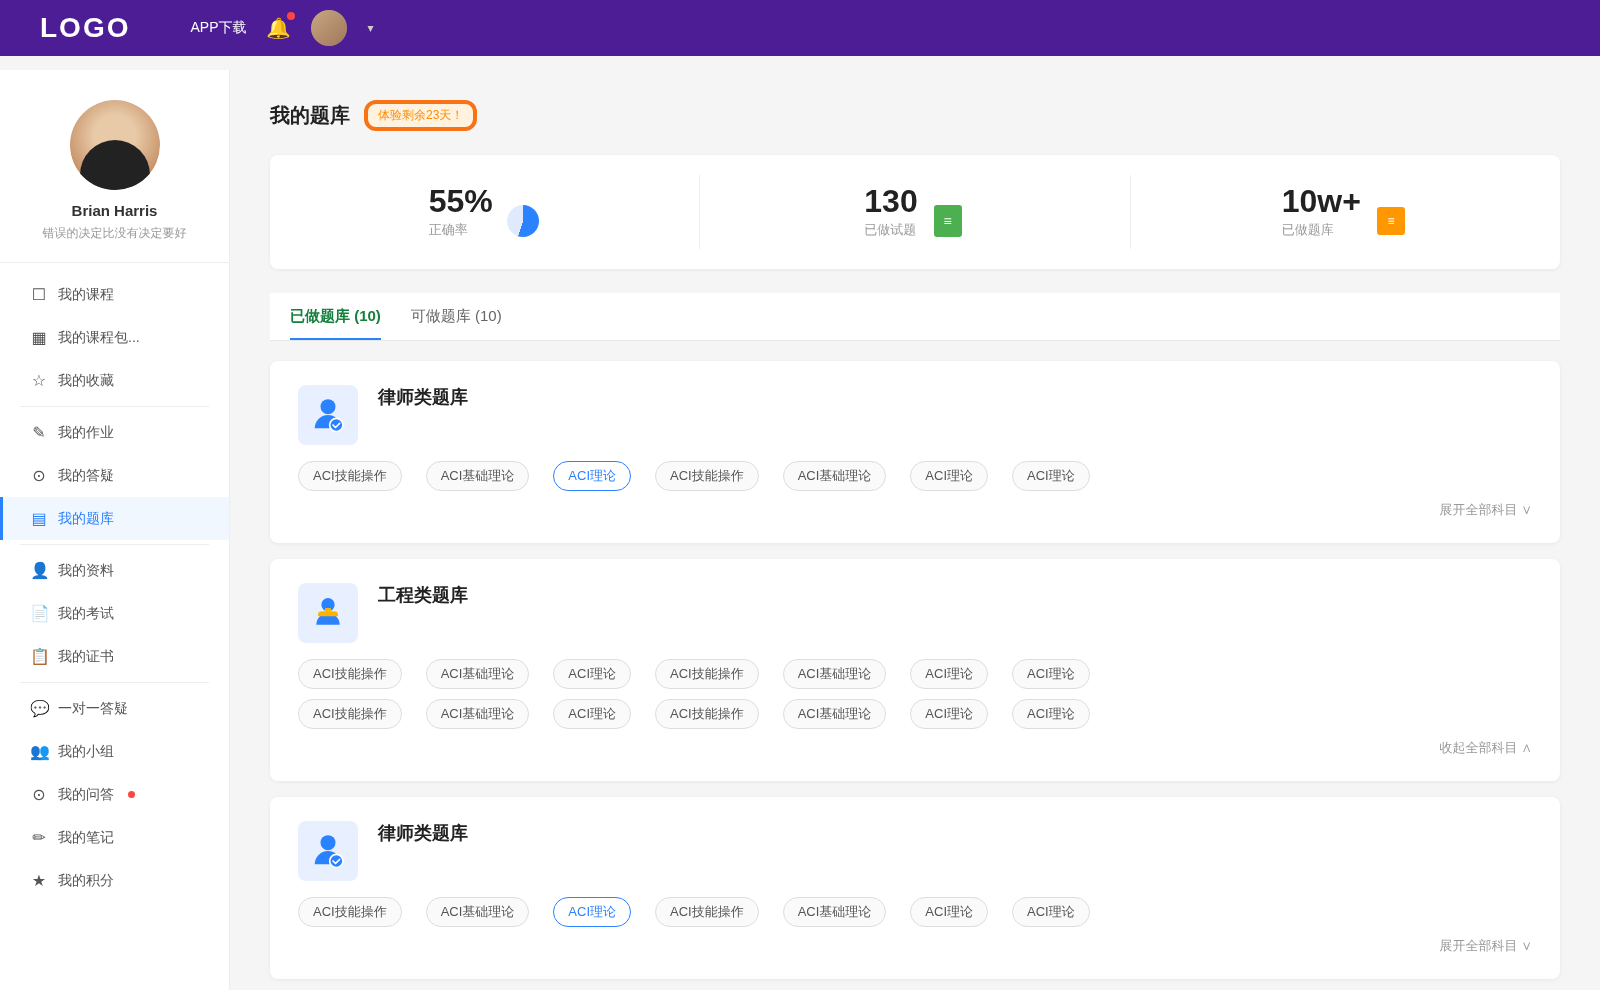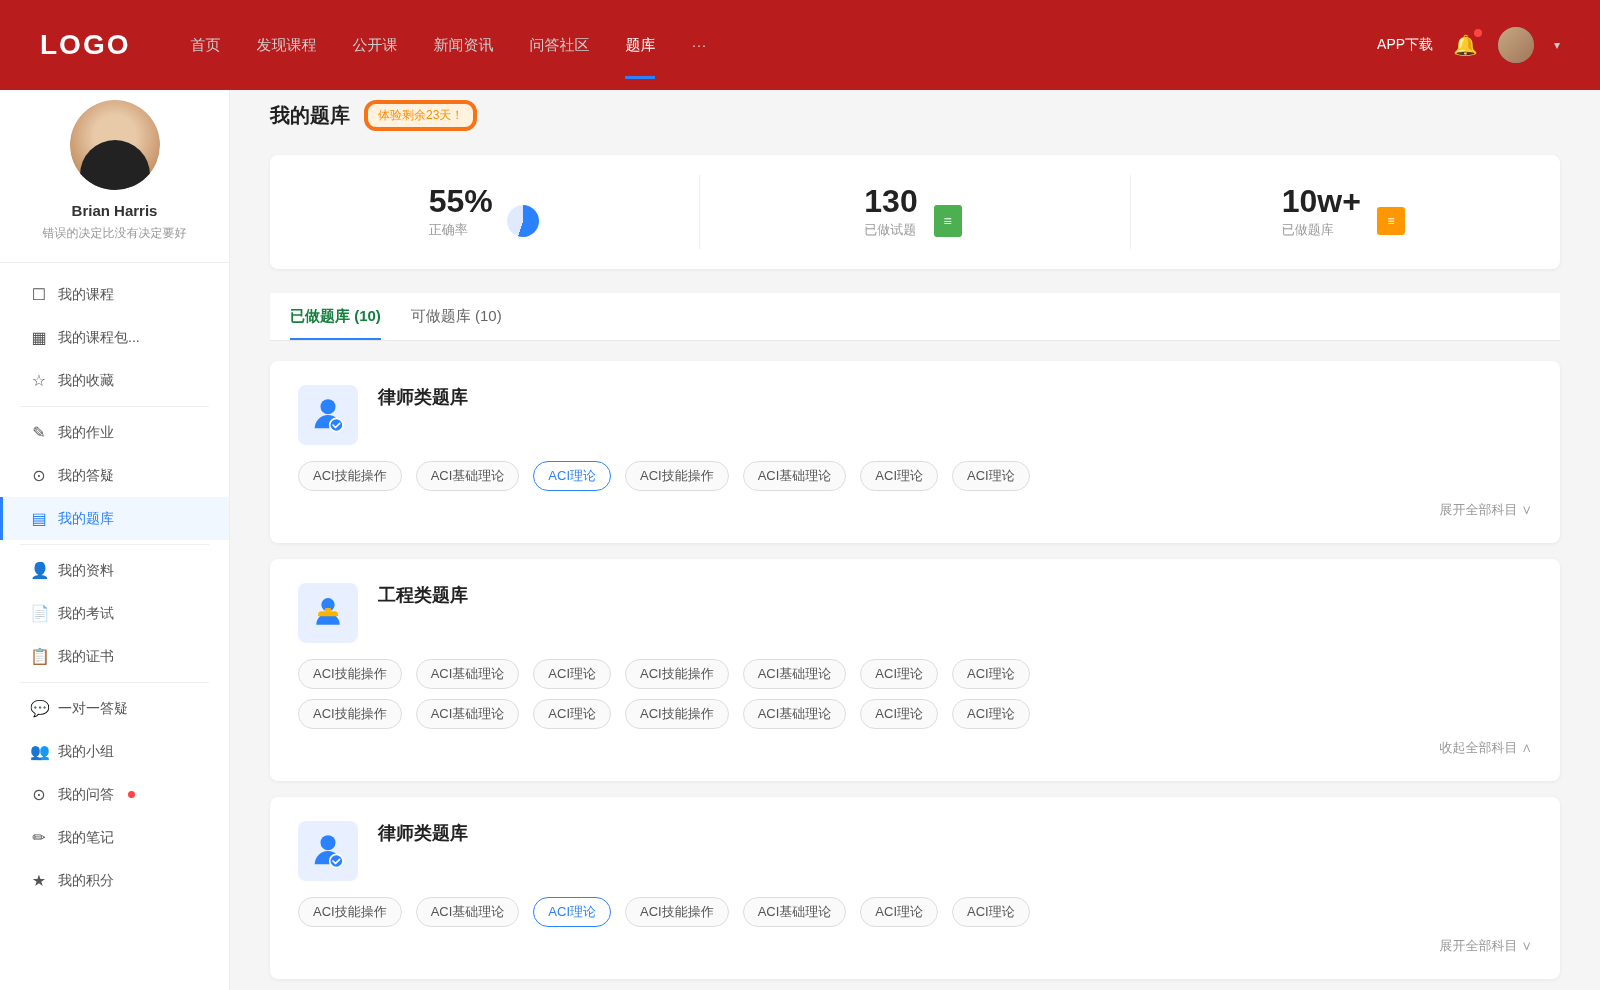--- a/index.html
+++ b/index.html
@@ -1,21 +1,21 @@
 <!DOCTYPE html>
 <html><head>
   <meta charset="utf-8">
   <style>
     * { box-sizing: border-box; margin: 0; padding: 0; }
     body { font-family: -apple-system, BlinkMacSystemFont, 'PingFang SC', 'Microsoft YaHei', sans-serif; background: #f5f5f5; min-height: 990px; }
 
     
     .navbar {
-      background: #b91c1c;
-      height: 90px;
+      background: #4c1d95;
+      height: 56px;
       display: flex;
       align-items: center;
       padding: 0 40px;
       position: fixed;
       top: 0; left: 0; right: 0;
       z-index: 100;
     }
     .nav-logo {
       color: #fff;
       font-size: 28px;
@@ -289,21 +289,21 @@
     }
     .bank-icon-svg { width: 40px; height: 40px; }
     .bank-name {
       font-size: 18px;
       font-weight: 600;
       color: #222;
     }
     .bank-tags {
       display: flex;
       flex-wrap: wrap;
-      gap: 14px;
+      gap: 24px;
       align-items: center;
     }
     .tag {
       padding: 5px 14px;
       border-radius: 20px;
       font-size: 13px;
       border: 1px solid #ddd;
       color: #555;
       cursor: pointer;
       background: #fafafa;
@@ -360,29 +360,20 @@
       width: 6px;
       background: #ff4444;
       border-radius: 1px;
     }
   </style>
 </head>
 <body>
 
 <nav class="navbar">
   <div class="nav-logo">LOGO</div>
-  <div class="nav-links">
-    <span class="nav-link">首页</span>
-    <span class="nav-link">发现课程</span>
-    <span class="nav-link">公开课</span>
-    <span class="nav-link">新闻资讯</span>
-    <span class="nav-link">问答社区</span>
-    <span class="nav-link active">题库</span>
-    <span class="nav-link">···</span>
-  </div>
   <div class="nav-right">
     <span class="nav-app-download">APP下载</span>
     <span class="nav-bell">
       🔔
       <span class="nav-bell-badge"></span>
     </span>
     <div class="nav-avatar">
       <div class="nav-avatar-img"></div>
     </div>
     <span class="nav-chevron">▾</span>

